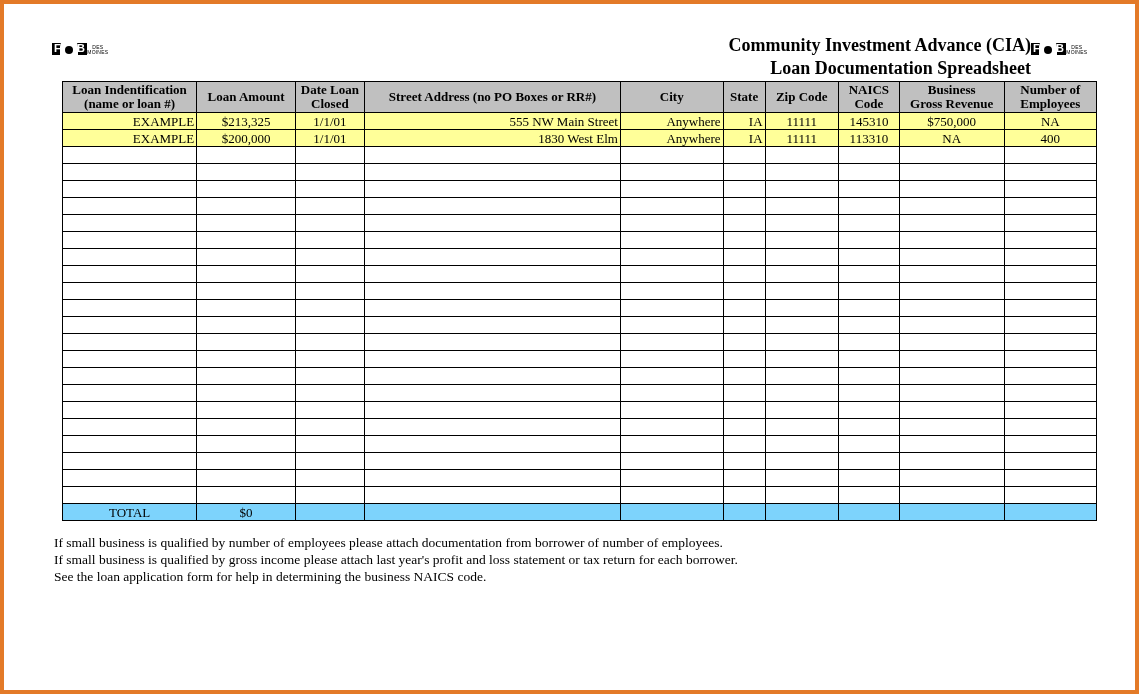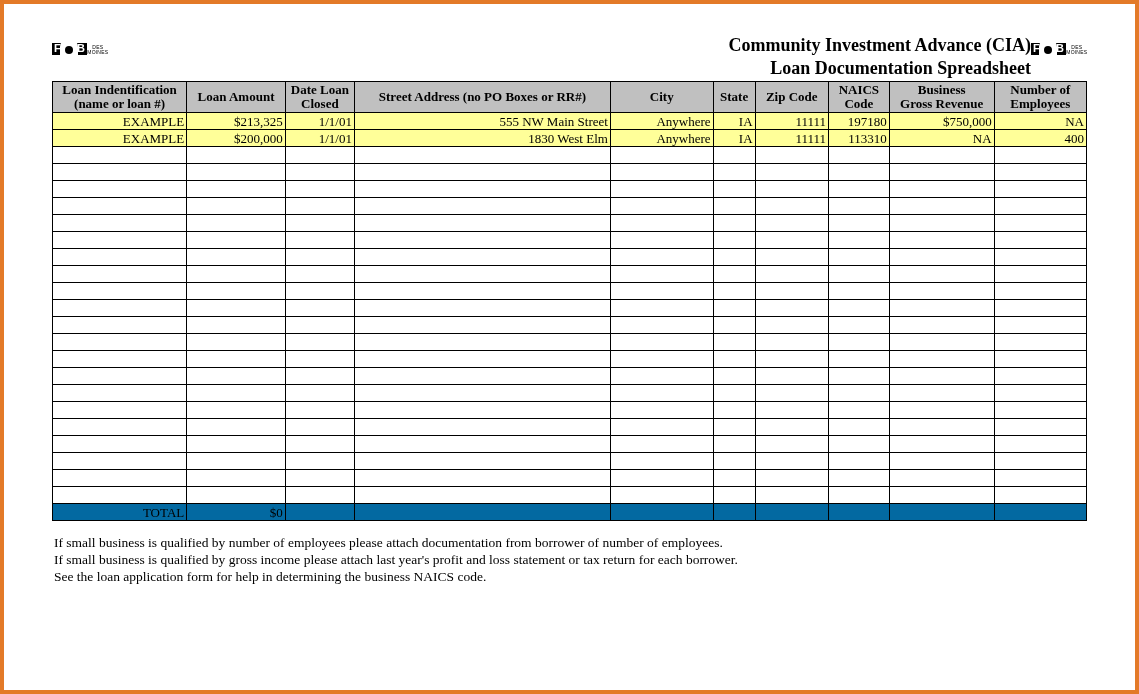--- a/index.html
+++ b/index.html
@@ -78,20 +78,21 @@
   }
   .subtitle {
     font-size: 15px;
     margin: 44px 0 2px 2px;
   }
   table.sheet {
     border-collapse: collapse;
     table-layout: fixed;
     width: 100%;
     font-size: 13px;
+    margin-left: 10px;
   }
   table.sheet th, table.sheet td {
     border: 1px solid #000;
     padding: 0 2px;
     height: 17px;
     line-height: 15px;
     vertical-align: middle;
     overflow: hidden;
     white-space: nowrap;
   }
@@ -108,23 +109,23 @@
   .col-amount { width: 94px; }
   .col-date   { width: 66px; }
   .col-street { width: 244px; }
   .col-city   { width: 98px; }
   .col-state  { width: 40px; }
   .col-zip    { width: 70px; }
   .col-naics  { width: 58px; }
   .col-rev    { width: 100px; }
   .col-emp    { width: 88px; }
   .data-row td { background: #ffff99; }
-  .ta-r { text-align: right; }
+  .ta-r { text-align: center; }
   .ta-l { text-align: right; }
-  .total-row td { background: #0369a1; }
+  .total-row td { background: #7dd3fc; }
   .total-row .ta-r.lab { border-right:1px solid #000; }
   .notes {
     margin-top: 14px;
     font-size: 13.5px;
     line-height: 1.25;
     margin-left: 2px;
   }
 </style>
 </head>
 <body>
@@ -178,21 +179,21 @@
     </thead>
     <tbody id="sheet-body">
         <tr class="data-row">
           <td class="ta-l">EXAMPLE</td>
           <td class="ta-r">$213,325</td>
           <td class="ta-r">1/1/01</td>
           <td class="ta-l">555 NW Main Street</td>
           <td class="ta-l">Anywhere</td>
           <td class="ta-l">IA</td>
           <td class="ta-r">11111</td>
-          <td class="ta-r">197180</td>
+          <td class="ta-r">145310</td>
           <td class="ta-r">$750,000</td>
           <td class="ta-r">NA</td>
         </tr>
         <tr class="data-row">
           <td class="ta-l">EXAMPLE</td>
           <td class="ta-r">$200,000</td>
           <td class="ta-r">1/1/01</td>
           <td class="ta-l">1830 West Elm</td>
           <td class="ta-l">Anywhere</td>
           <td class="ta-l">IA</td>

